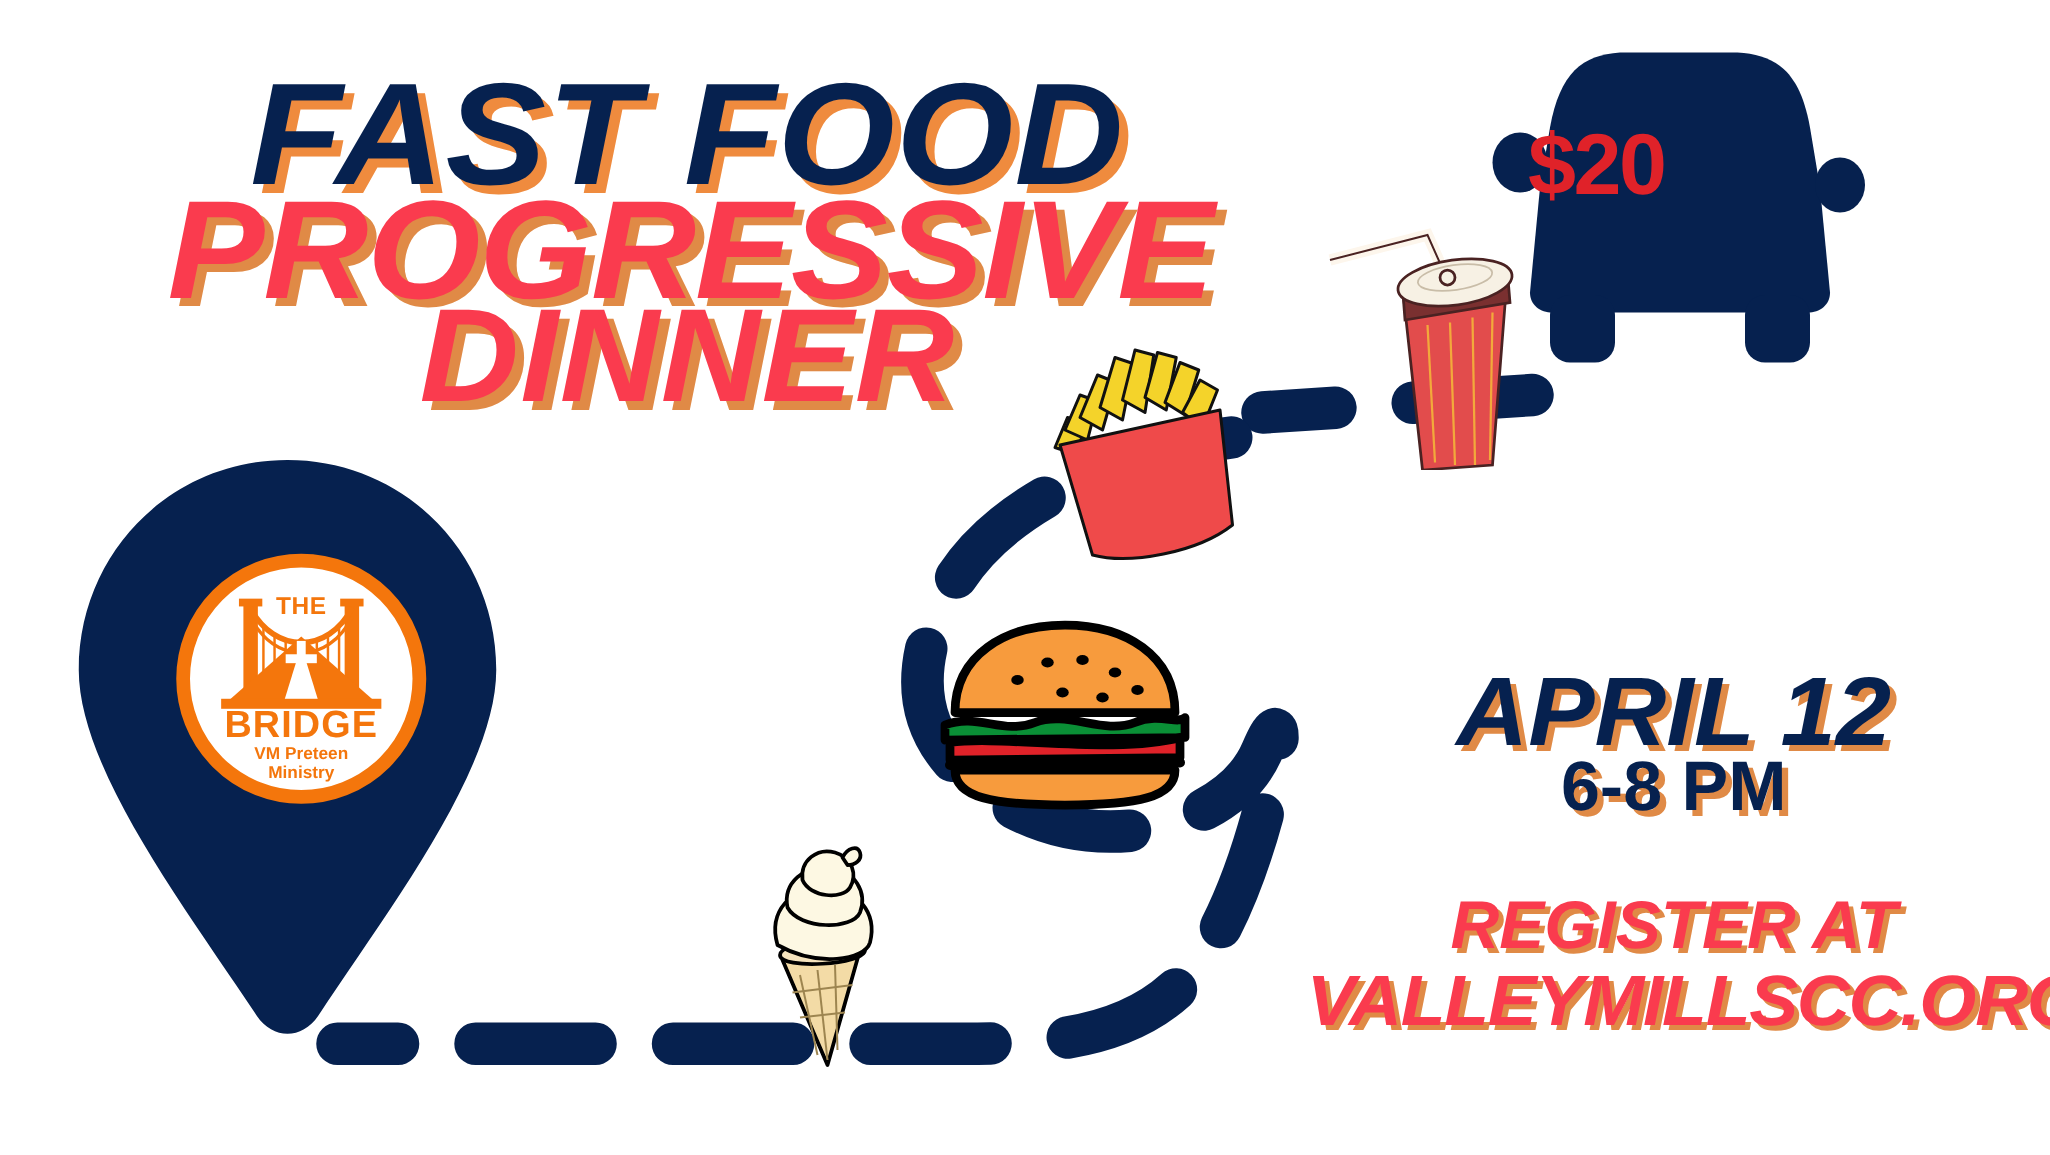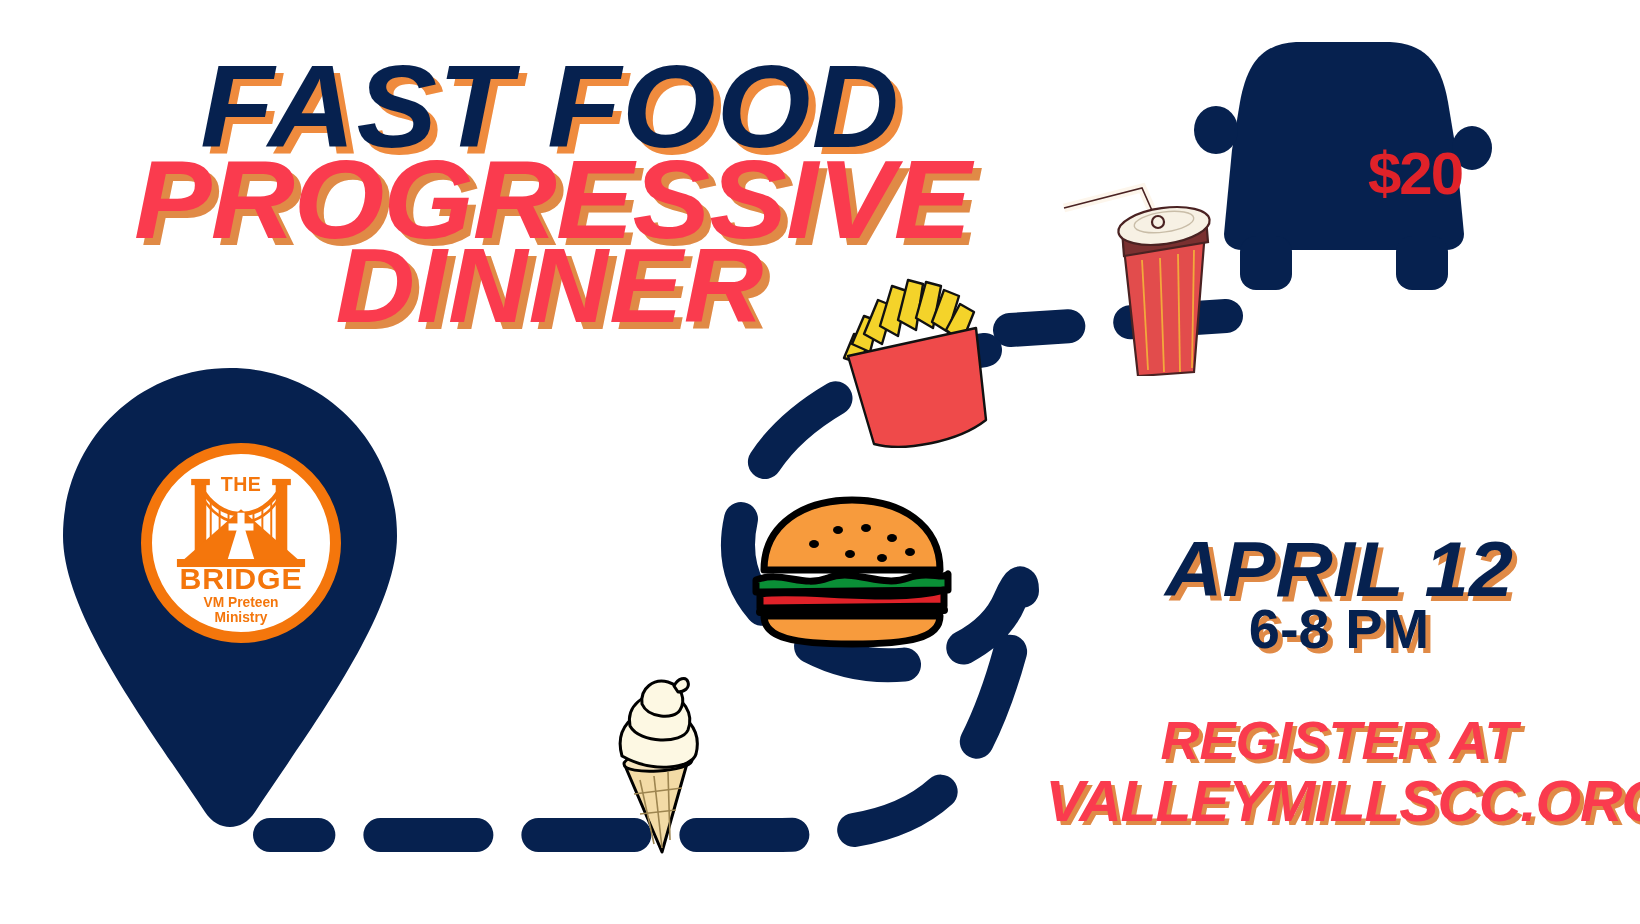--- a/index.html
+++ b/index.html
@@ -88,30 +88,29 @@
   
   .car-wrap {
     position: absolute;
     left: 1178px;
     top: 38px;
     width: 330px;
     height: 270px;
   }
   .price-tag {
     position: absolute;
-    left: 1315px;
+    left: 1177px;
     top: 92px;
     width: 200px;
     text-align: center;
-    font-size: 60px;
+    font-size: 69px;
     font-weight: 900;
     color: #e02229;
     letter-spacing: -2px;
     user-select: none;
-    margin-top: 47px;
   }
 
   
   .food { position: absolute; }
   .fries-wrap { left: 838px; top: 272px; width: 152px; height: 186px; }
   .cup-wrap   { left: 1046px; top: 164px; width: 168px; height: 212px; }
   .burger-wrap{ left: 742px; top: 492px; width: 220px; height: 160px; }
   .cone-wrap  { left: 600px; top: 672px; width: 118px; height: 182px; }
 
   

